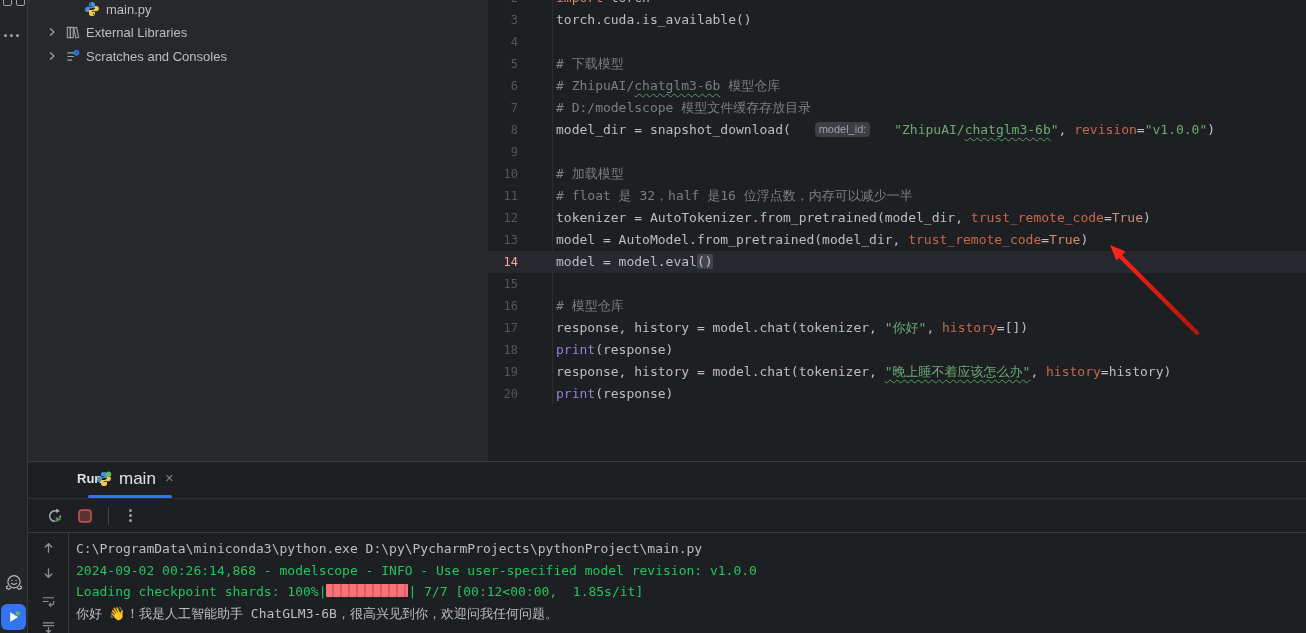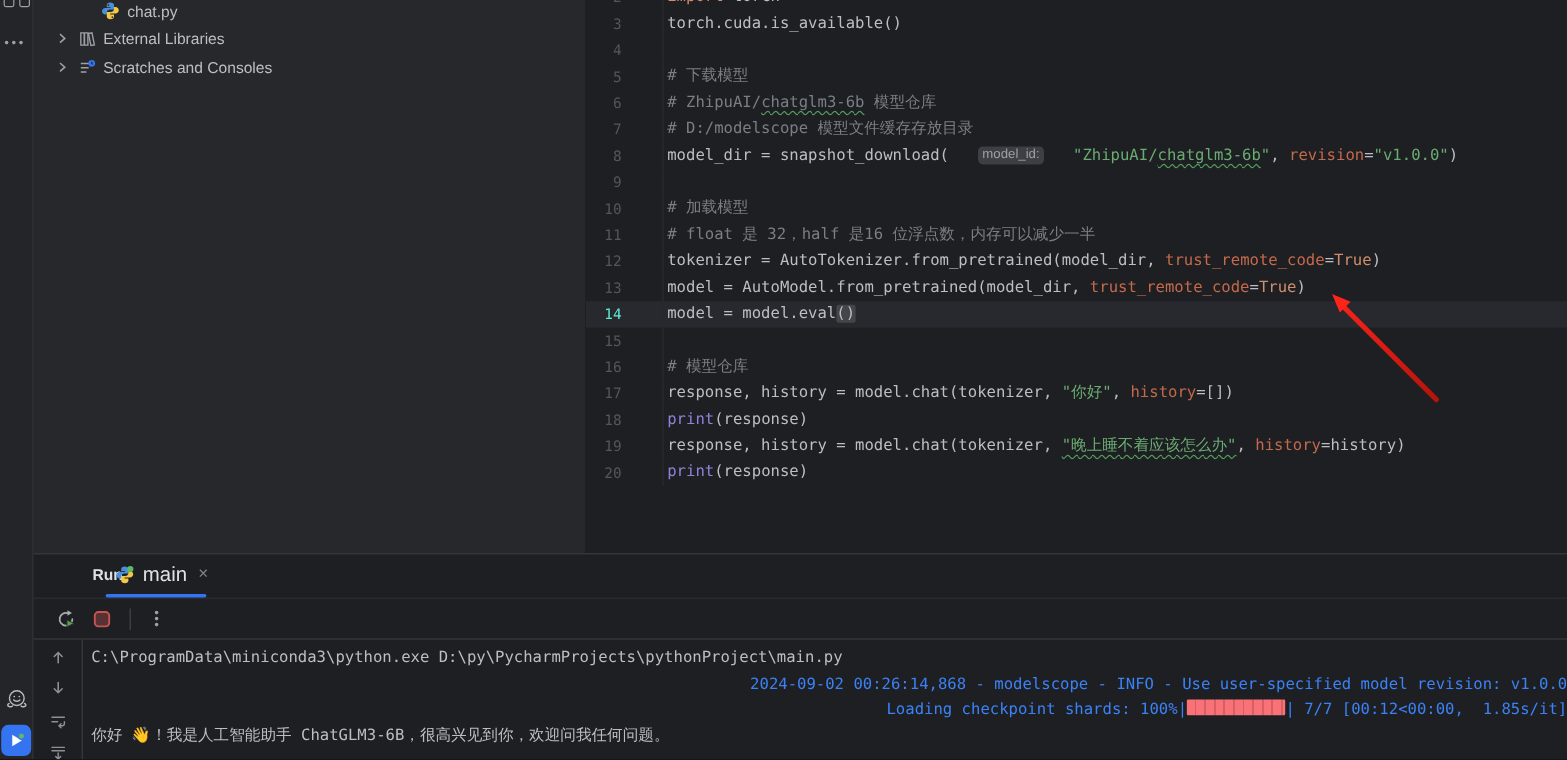--- a/index.html
+++ b/index.html
@@ -25,21 +25,21 @@
   .row-ext{top:21px;}
   .row-scr{top:45px;}
 
   
   .editor{position:absolute;left:488px;top:0;width:818px;height:461px;background:#1e1f22;overflow:hidden;}
   #code-lines{position:absolute;top:-13px;left:0;right:0;}
   .crow{display:flex;height:22px;line-height:22px;font-family:"DejaVu Sans Mono","Liberation Mono",monospace;font-size:13px;white-space:pre;}
   .crow .ln{flex:0 0 65px;box-sizing:border-box;padding-right:34px;text-align:right;color:#53565c;font-size:12px;border-right:1px solid #2a2c30;user-select:none;}
   .crow .codetext{padding-left:3px;}
   .crow.active{background:#28292e;}
-  .crow.active .ln{color:#5eead4;border-right-color:#28292e;}
+  .crow.active .ln{color:#fca5a5;border-right-color:#28292e;}
   .sd{color:#bcbec4;} .sc{color:#7a7e85;} .ss{color:#6aab73;} .sk{color:#cf8e6d;}
   .sa{color:#c4694b;text-align:right;} .sb{color:#8f82db;}
   .ssw{color:#6aab73;text-decoration:underline wavy #4f9e5c 1px;text-underline-offset:3px;}
   .scw{color:#7a7e85;text-decoration:underline wavy #4f9e5c 1px;text-underline-offset:3px;}
   .sm{color:#bcbec4;background:#43454a;border-radius:2px;}
   .sh{display:inline-block;background:#3c3f44;color:#9da0a6;font-family:"Liberation Sans",sans-serif;font-size:11px;line-height:15px;border-radius:4px;padding:0 4px;margin:0 16px;vertical-align:1px;}
 
   
   .run-panel{position:absolute;left:28px;top:461px;width:1278px;height:172px;background:#1e1f22;border-top:1px solid #3a3c41;}
   .run-tabbar{position:absolute;top:0;left:0;right:0;height:36px;border-bottom:1px solid #2d2f33;}
@@ -56,21 +56,21 @@
   .tb-sep{width:1px;height:18px;background:#43454a;margin:0 8px 0 10px;}
   .kebab{display:flex;flex-direction:column;gap:2px;align-items:center;}
   .kebab i{width:3px;height:3px;border-radius:50%;background:#9da0a6;}
 
   .console-wrap{position:absolute;top:71px;left:0;right:0;bottom:0;}
   .console-gutter{position:absolute;left:0;top:0;bottom:0;width:40px;border-right:1px solid #393b40;}
   .cg-btn{position:absolute;left:12px;width:17px;height:17px;display:flex;align-items:center;justify-content:center;cursor:pointer;}
   .console{position:absolute;left:41px;top:0;right:0;bottom:0;padding:5px 0 0 7px;
            font-family:"DejaVu Sans Mono","Liberation Mono",monospace;font-size:13px;line-height:21.7px;white-space:pre;}
   .cline.out{color:#bcbec4;}
-  .cline.err{color:#3b82f6;text-align:right;}
+  .cline.err{color:#22c55e;}
   .pbar{display:inline-block;width:82px;height:13px;vertical-align:-1px;border-radius:1px;
         background:repeating-linear-gradient(90deg,#f87277 0 6.5px,#d85f66 6.5px 8px);}
 
   .arrow-overlay{position:absolute;left:0;top:0;pointer-events:none;}
 </style>
 </head>
 <body>
 
 <div id="app">
 
@@ -103,21 +103,21 @@
   </div>
 
   <div class="project-panel">
     <div class="tree-row row-main">
       <span class="ticon">
         <svg width="16" height="16" viewBox="0 0 16 16">
           <path fill="#4a90d9" d="M7.9 1C6.1 1 5 1.8 5 3.1V5h3.2v.7H3.9C2.2 5.7 1 6.8 1 8.4s1.2 2.7 2.9 2.7H5V9.5C5 8 6.2 7 7.7 7H11V3.1C11 1.8 9.7 1 7.9 1zM6.4 2.5a.75.75 0 110 1.5.75.75 0 010-1.5z"></path>
           <path fill="#f5c747" d="M8.1 15c1.8 0 2.9-.8 2.9-2.1V11H7.8v-.7h4.3c1.7 0 2.9-1.1 2.9-2.7s-1.2-2.7-2.9-2.7H11v1.6C11 8 9.8 9 8.3 9H5v3.9C5 14.2 6.3 15 8.1 15zm1.5-1a.75.75 0 110-1.5.75.75 0 010 1.5z"></path>
         </svg>
       </span>
-      <span>chat.py</span>
+      <span>main.py</span>
     </div>
     <div class="tree-row row-scr">
       <span class="chev">
         <svg width="10" height="10" viewBox="0 0 10 10" fill="none" stroke="#9da0a6" stroke-width="1.3">
             <path d="M3 1.5L7 5l-4 3.5"></path>
           </svg>
       </span>
       <span class="ticon">
         <svg width="15" height="15" viewBox="0 0 16 16">
           <g stroke="#9da0a6" stroke-width="1.3" fill="none">

